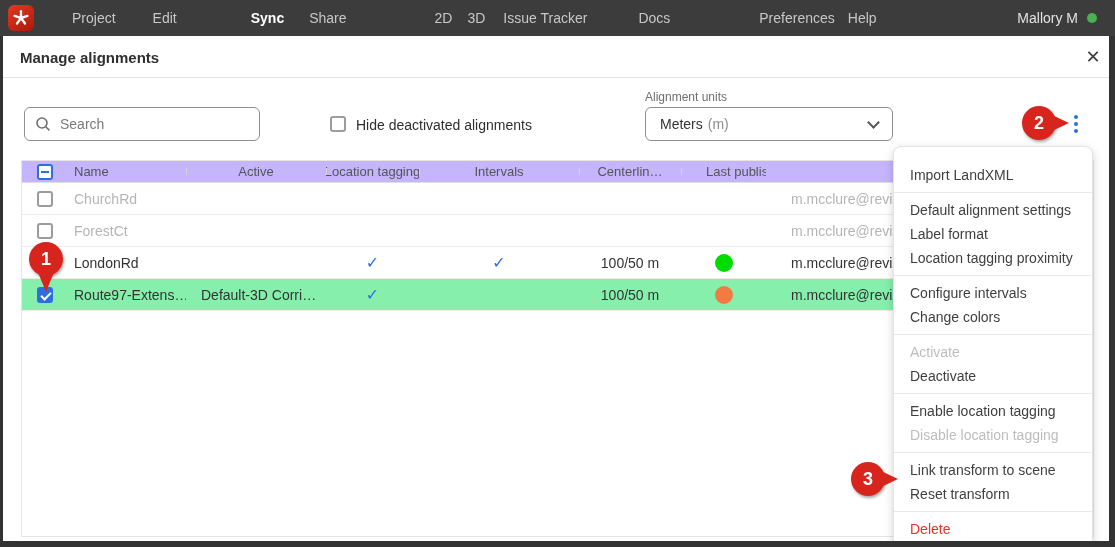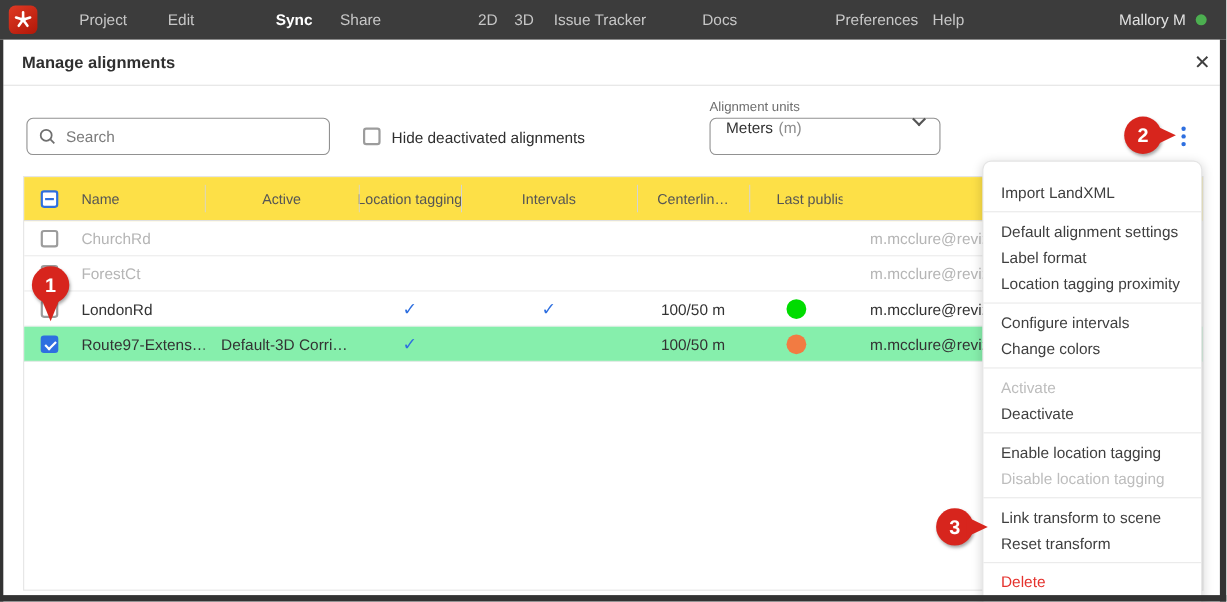--- a/index.html
+++ b/index.html
@@ -42,21 +42,21 @@
     position:absolute; left:1082px; top:46px; width:22px; height:22px;
     font-size:18px; color:#3f3f3f; text-align:center; line-height:22px;
     cursor:pointer; z-index:2;
   }
   .dlg-header-line {
     position:absolute; left:3px; right:6px; top:77px; height:1px; background:#e3e3e3;
   }
 
   
   .search-box {
-    position:absolute; left:24px; top:107px; width:276px; height:34px;
+    position:absolute; left:24px; top:107px; width:236px; height:34px;
     border:1px solid #919191; border-radius:6px; background:#fff;
     display:flex; align-items:center; padding:0 10px; z-index:2;
   }
   .search-box svg { flex:0 0 auto; }
   .search-box input {
     border:none; outline:none; flex:1; margin-left:9px; font-size:14px;
     font-family:"Liberation Sans", sans-serif; color:#333; background:transparent;
   }
   .search-box input::placeholder { color:#7b7b7b; }
 
@@ -65,23 +65,23 @@
     border:2px solid #9c9c9c; border-radius:3px; background:#fff; z-index:2; cursor:pointer;
   }
   .hide-cb-label {
     position:absolute; left:356px; top:117px; font-size:14px; color:#2f2f2f; z-index:2;
   }
 
   .units-label {
     position:absolute; left:645px; top:90px; font-size:12px; color:#6e6e6e; z-index:2;
   }
   .units-select {
-    position:absolute; left:645px; top:107px; width:210px; height:34px;
+    position:absolute; left:645px; top:107px; width:248px; height:34px;
     border:1px solid #919191; border-radius:6px; background:#fff;
-    display:flex; align-items:flex-start; padding:0 14px; font-size:14px;
+    display:flex; align-items:center; padding:0 14px; font-size:14px;
     cursor:pointer; z-index:2;
   }
   .units-select .suffix { color:#8d8d8d; margin-left:5px; }
   .units-select .grow { flex:1; }
   .chev {
     width:9px; height:9px; border-right:2px solid #555; border-bottom:2px solid #555;
     transform:rotate(45deg); margin-top:-4px;
   }
 
   .kebab {
@@ -93,21 +93,21 @@
 
   
   .table {
     position:absolute; left:21px; top:160px; width:1073px; height:377px;
     border:1px solid #e5e5e5; background:#fff; z-index:1; font-size:14px;
   }
   .tr {
     display:grid; grid-template-columns:44px 120px 140px 93px 160px 102px 85px 1fr;
     align-items:center; height:32px; border-bottom:1px solid #ececec;
   }
-  .tr.head { height:40px; background:#fde047; border-bottom:1px solid #e0e0e0;
+  .tr.head { height:22px; background:#c4b5fd; border-bottom:1px solid #e0e0e0;
     font-size:13px; color:#555; }
   .td { padding:0 8px; overflow:hidden; white-space:nowrap; position:relative; height:100%;
     display:flex; align-items:center; }
   .td.center { justify-content:center; }
   .td.name { padding-left:8px; }
   .td.link { padding-left:15px; }
   .td.pub  { padding-left:25px; }
   .tr.head .td.sep::before {
     content:""; position:absolute; left:0; top:7px; bottom:7px; width:1px; background:#d4d4d4;
   }

